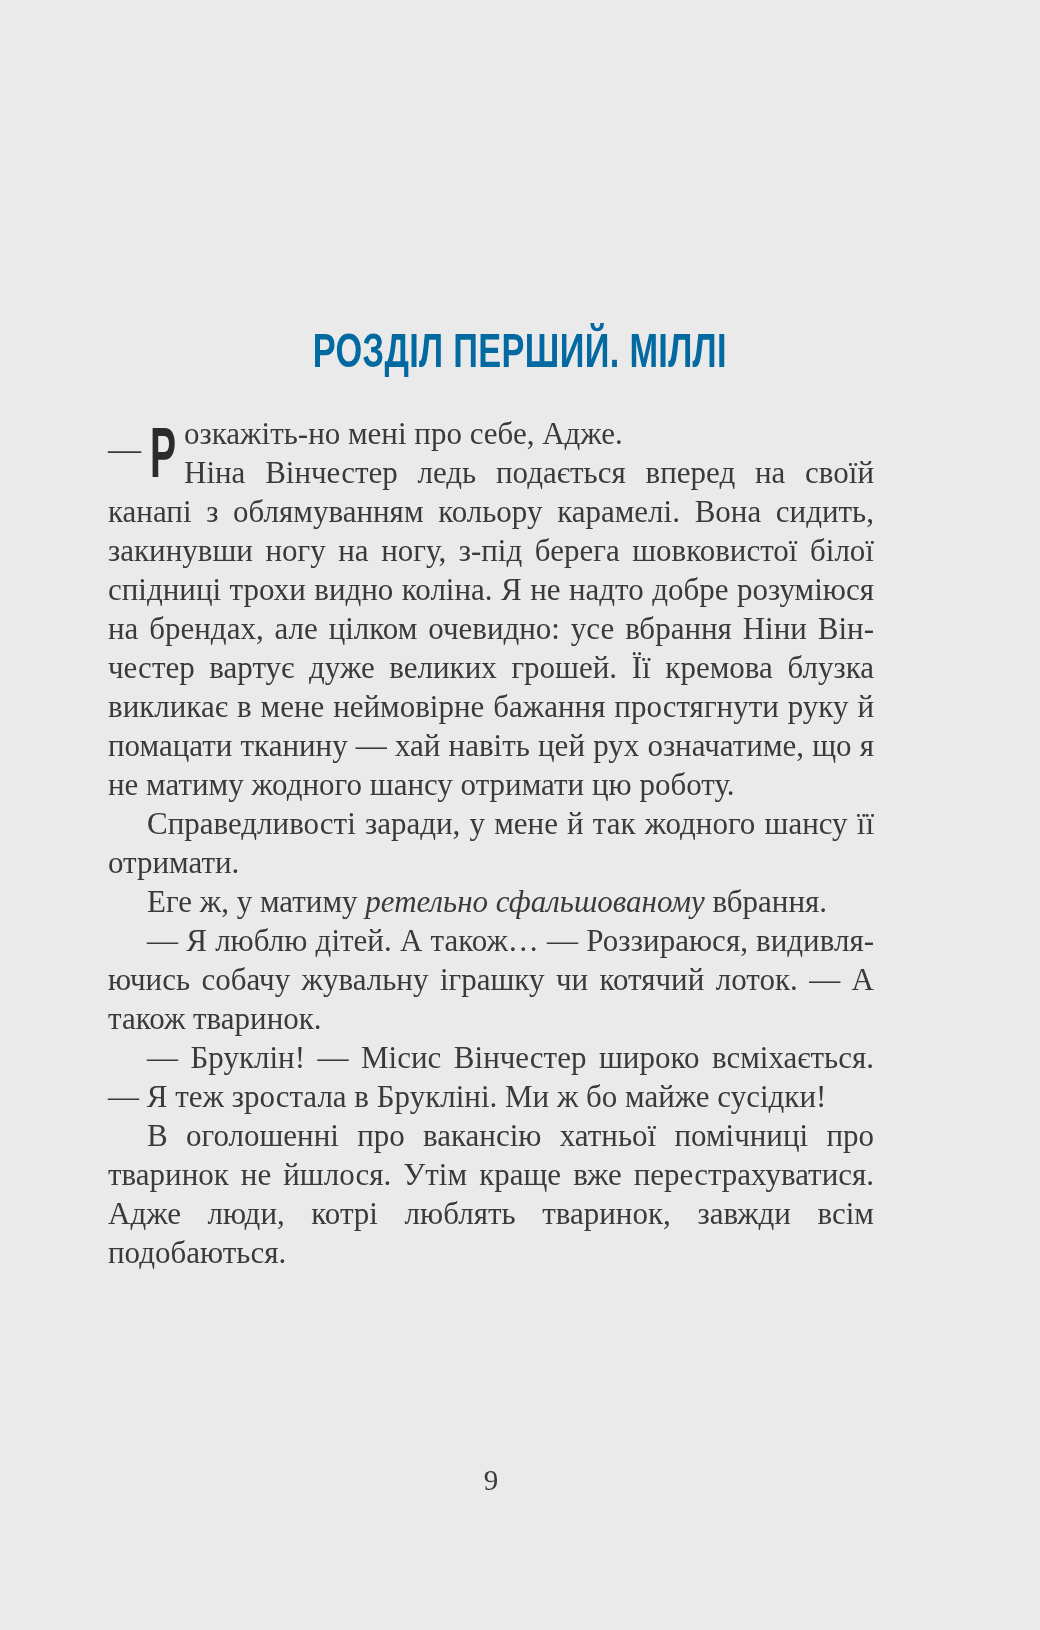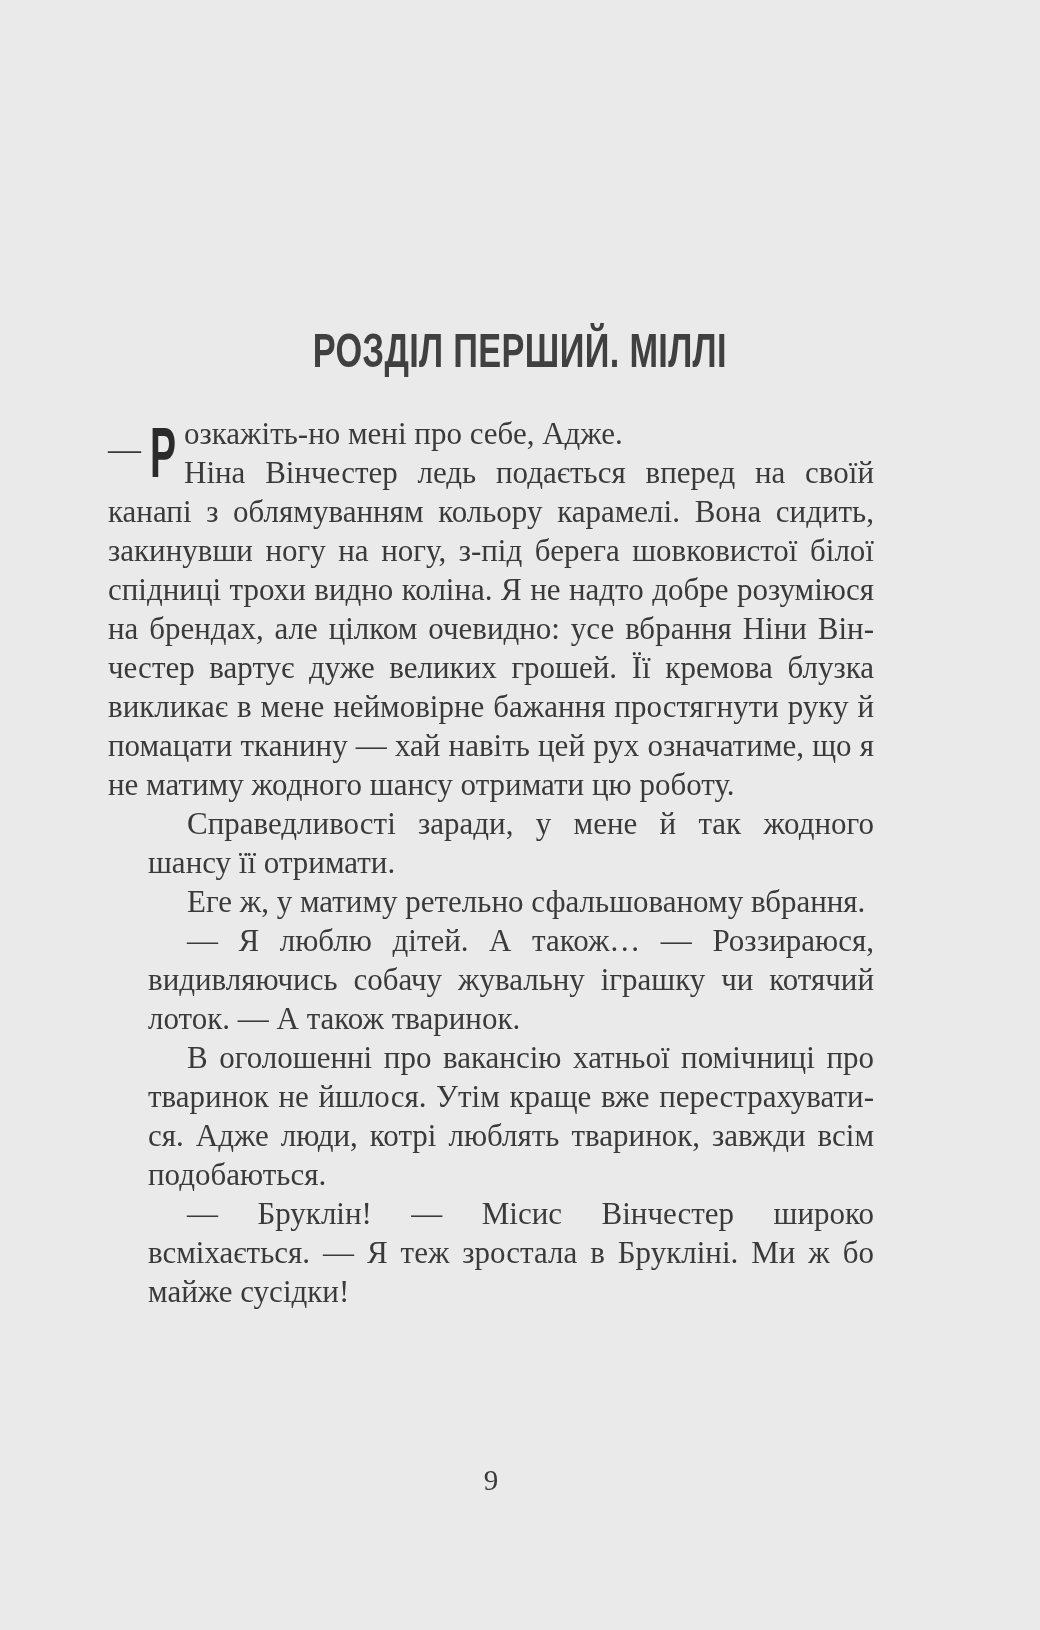--- a/index.html
+++ b/index.html
@@ -11,21 +11,21 @@
     font-family: "Liberation Serif", serif;
     overflow: hidden;
   }
 
   .chapter-title-wrap {
     position: absolute;
     top: 326px;
     left: 0;
     width: 1040px;
     text-align: center;
-    color: #404040;
+    color: #0369a1;
   }
   .chapter-title-inner {
     display: inline-block;
     font-family: "Liberation Sans", sans-serif;
     font-weight: 700;
     font-size: 49px;
     line-height: 1;
     letter-spacing: 0.5px;
     transform: scaleX(0.70);
     transform-origin: center center;
@@ -38,23 +38,23 @@
     left: 108px;
     width: 766px;
     font-size: 31px;
     line-height: 39px;
     color: #3a3a3a;
     text-align: justify;
     hyphens: manual;
     -webkit-hyphens: manual;
   }
   .para { margin: 0; padding: 0; }
-  .para.indent { text-indent: 39px; margin-left: 40px; }
+  .para.indent { text-indent: 39px; }
   .para.noindent { text-indent: 0; }
-  .italic { }
+  .italic { font-style: italic; }
 
   .dropcap-float {
     float: left;
     height: 78px;
     display: flex;
     align-items: center;
     margin-right: 10px;
   }
   .dc-dash {
     font-size: 33px;
@@ -104,18 +104,18 @@
       <span class="dc-letter-box">
         <span class="dc-letter">Р</span>
       </span>
     </span><span>озкажіть-но мені про себе, Адже.</span>
   </p>
   <div id="paragraphs">
       <p class="para noindent"><span>Ніна Вінчестер ледь подається вперед на своїй канапі з облямуванням кольору карамелі. Вона сидить, закинувши ногу на ногу, з-під берега шовковистої білої спідниці трохи видно коліна. Я не надто добре розуміюся на брендах, але цілком очевидно: усе вбрання Ніни Він­честер вартує дуже великих грошей. Її кремова блузка викликає в мене неймовірне бажання простягнути руку й помацати тканину — хай навіть цей рух означатиме, що я не матиму жодного шансу отримати цю роботу.</span></p>
       <p class="para indent"><span>Справедливості заради, у мене й так жодного шансу її отримати.</span></p>
       <p class="para indent"><span>Еге ж, у матиму </span><span class="italic">ретельно сфальшованому</span><span> вбрання.</span></p>
       <p class="para indent"><span>— Я люблю дітей. А також… — Роззираюся, видивля­ючись собачу жувальну іграшку чи котячий лоток. — А також тваринок.</span></p>
+      <p class="para indent"><span>— Бруклін! — Місис Вінчестер широко всміхається. — Я теж зростала в Брукліні. Ми ж бо майже сусідки!</span></p>
       <p class="para indent"><span>В оголошенні про вакансію хатньої помічниці про тваринок не йшлося. Утім краще вже перестрахувати­ся. Адже люди, котрі люблять тваринок, завжди всім подобаються.</span></p>
-      <p class="para indent"><span>— Бруклін! — Місис Вінчестер широко всміхається. — Я теж зростала в Брукліні. Ми ж бо майже сусідки!</span></p>
     </div>
 </div>
 
 <div class="page-number">9</div>
 
 </body></html>

